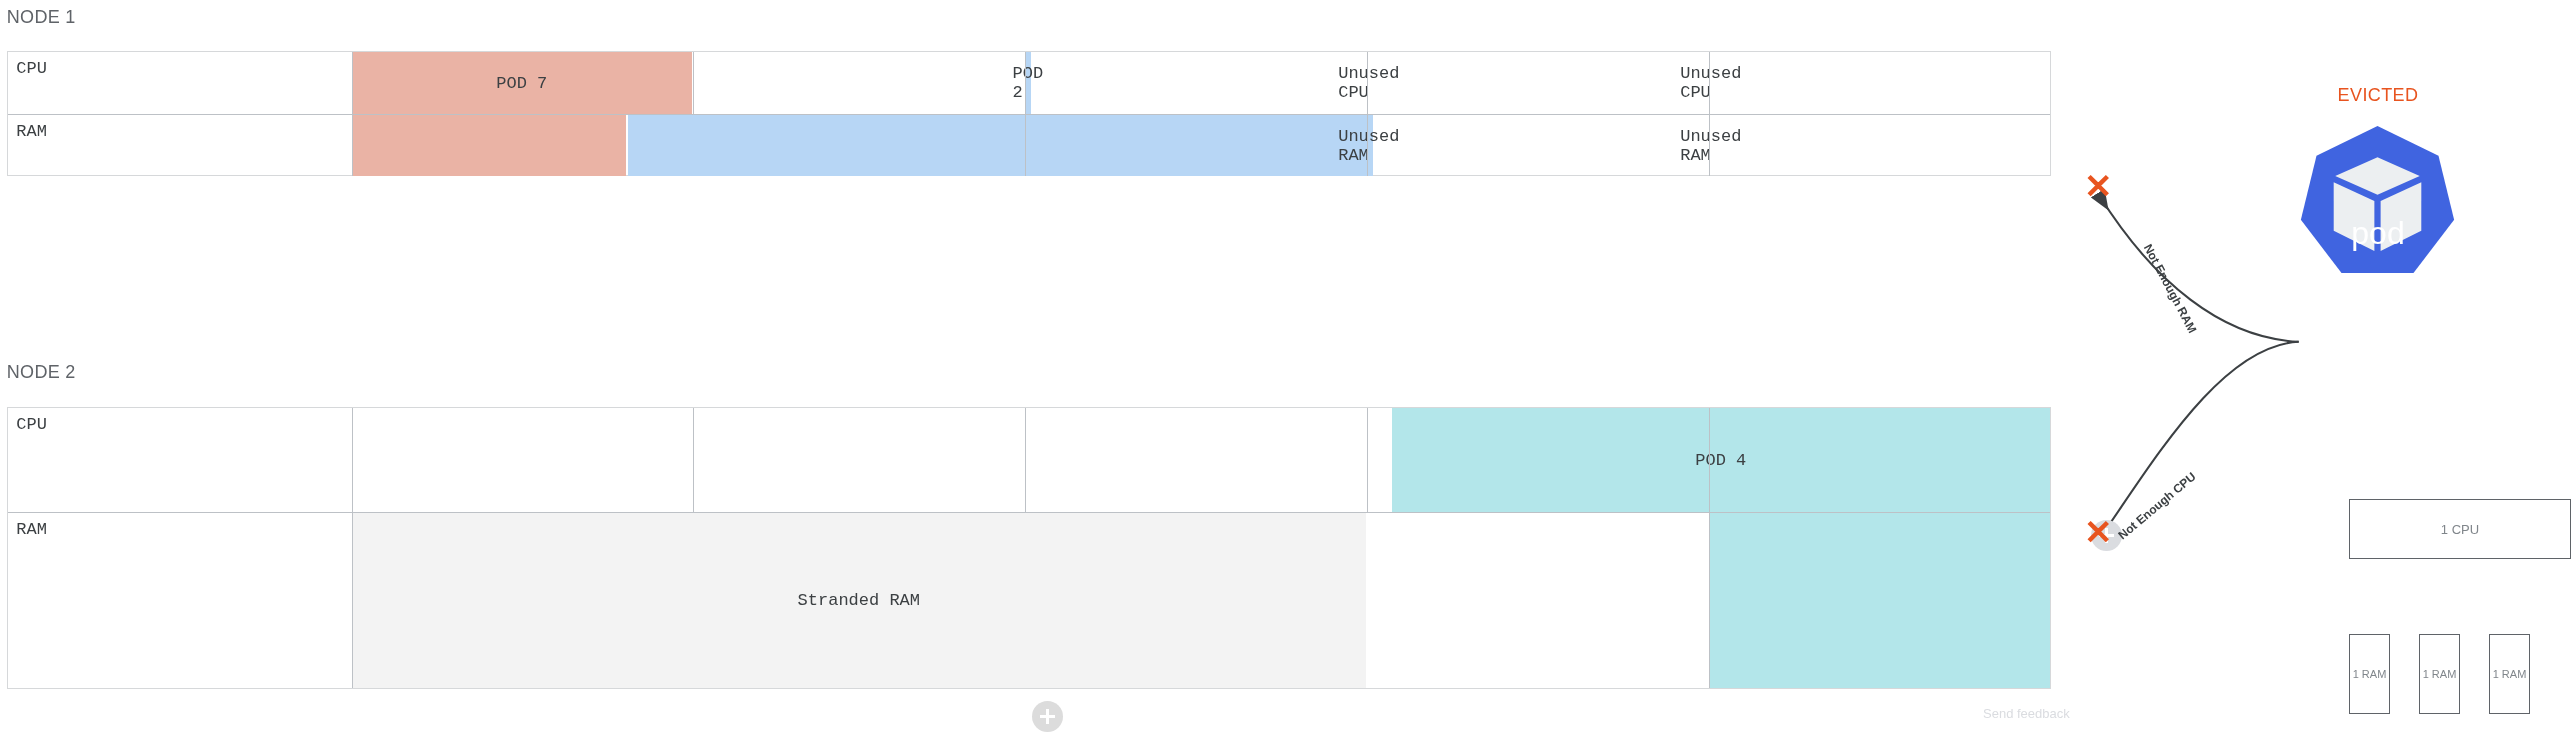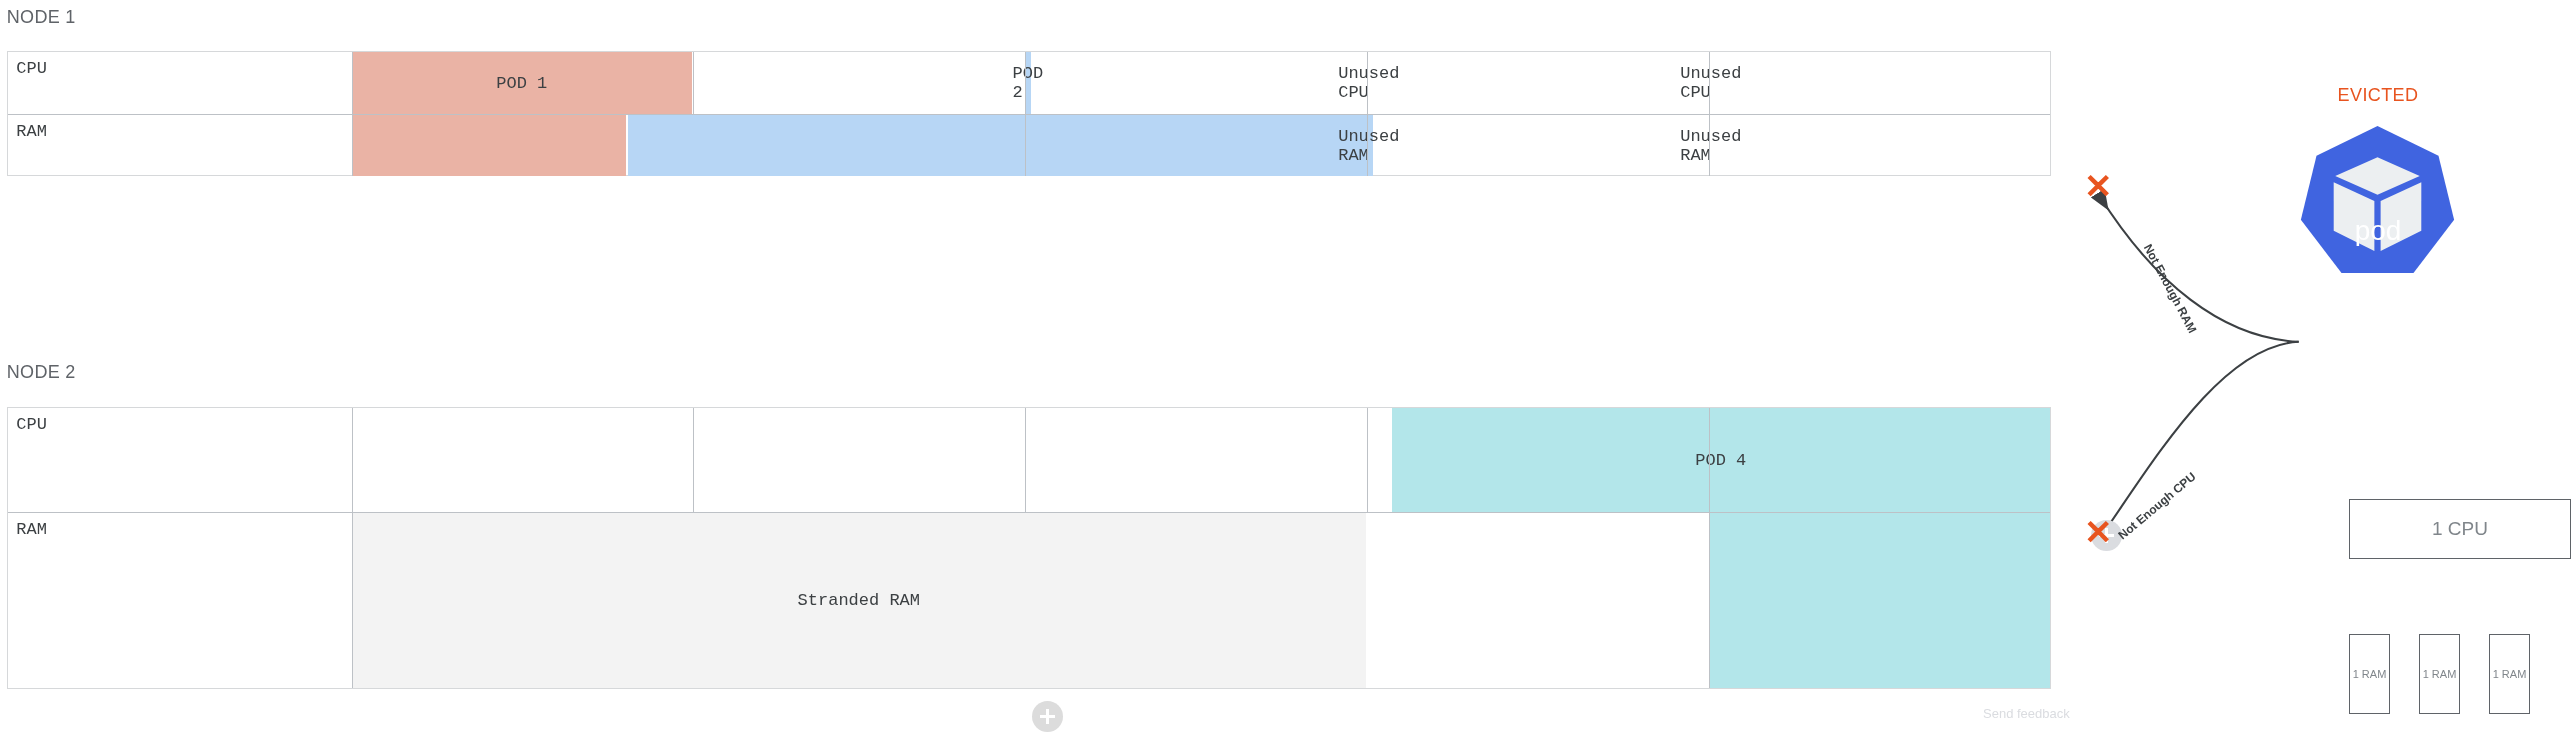--- a/index.html
+++ b/index.html
@@ -28,25 +28,25 @@
   .cell{position:absolute;top:0;bottom:0;box-sizing:border-box;
         display:flex;align-items:center;justify-content:center;
         font-size:17px;color:#3c4043;}
   .div{position:absolute;top:0;bottom:0;width:0.9px;background:#bdc1c6;z-index:5;}
 
   
   #evicted{position:absolute;left:2378px;top:85px;transform:translateX(-50%);
            font-size:18px;color:#e8541f;letter-spacing:0.4px;white-space:nowrap;}
   #pod-logo{position:absolute;left:2297px;top:126px;width:161px;height:147px;}
   #pod-word{position:absolute;left:2378px;top:215px;transform:translateX(-50%);
-            font-size:28px;color:#ffffff;white-space:nowrap;}
+            font-size:32px;color:#ffffff;white-space:nowrap;}
 
   .resbox{position:absolute;border:1.7px solid #5f6368;background:#fff;box-sizing:border-box;
           display:flex;align-items:center;justify-content:center;color:#80868b;}
-  #cpu-box{left:2349px;top:499px;width:222px;height:60px;font-size:19px;}
+  #cpu-box{left:2349px;top:499px;width:222px;height:60px;font-size:13px;}
   .ram-box{top:634px;width:41px;height:80px;font-size:11px;}
   #ram-1{left:2349px;} #ram-2{left:2419px;} #ram-3{left:2489px;}
 
   .xmark{position:absolute;font-size:34px;font-weight:bold;color:#e8541f;
          font-family:"Liberation Sans",sans-serif;line-height:1;z-index:9;}
   #x-ram{left:2084px;top:169px;}
   #x-cpu{left:2084px;top:515px;}
   .plusdot{position:absolute;width:31px;height:31px;border-radius:50%;
            background:#dadce0;z-index:8;}
   #plusdot-cpu{left:2091px;top:520px;}
@@ -71,21 +71,21 @@
 </style>
 </head>
 <body>
 
 <div id="node1-label" class="node-label">NODE 1</div>
 
 <div id="node1-table" class="node-table">
 
   <div class="row cpu">
     <span class="rowlabel">CPU</span>
-    <div class="cell" style="left:344px;right:1358px;background:#eab3a5;">POD 1</div>
+    <div class="cell" style="left:344px;right:1358px;background:#eab3a5;">POD 7</div>
     <div class="cell" style="left:1017px;right:1019px;background:#b7d6f5;">POD 2</div>
     <div class="cell" style="left:1359px;right:679px;">Unused CPU</div>
     <div class="cell" style="left:1701px;right:337px;">Unused CPU</div>
     <div class="div" style="left:344px;"></div>
     <div class="div" style="left:685px;"></div>
     <div class="div" style="left:1017px;"></div>
     <div class="div" style="left:1359px;"></div>
     <div class="div" style="left:1701px;"></div>
   </div>
 

